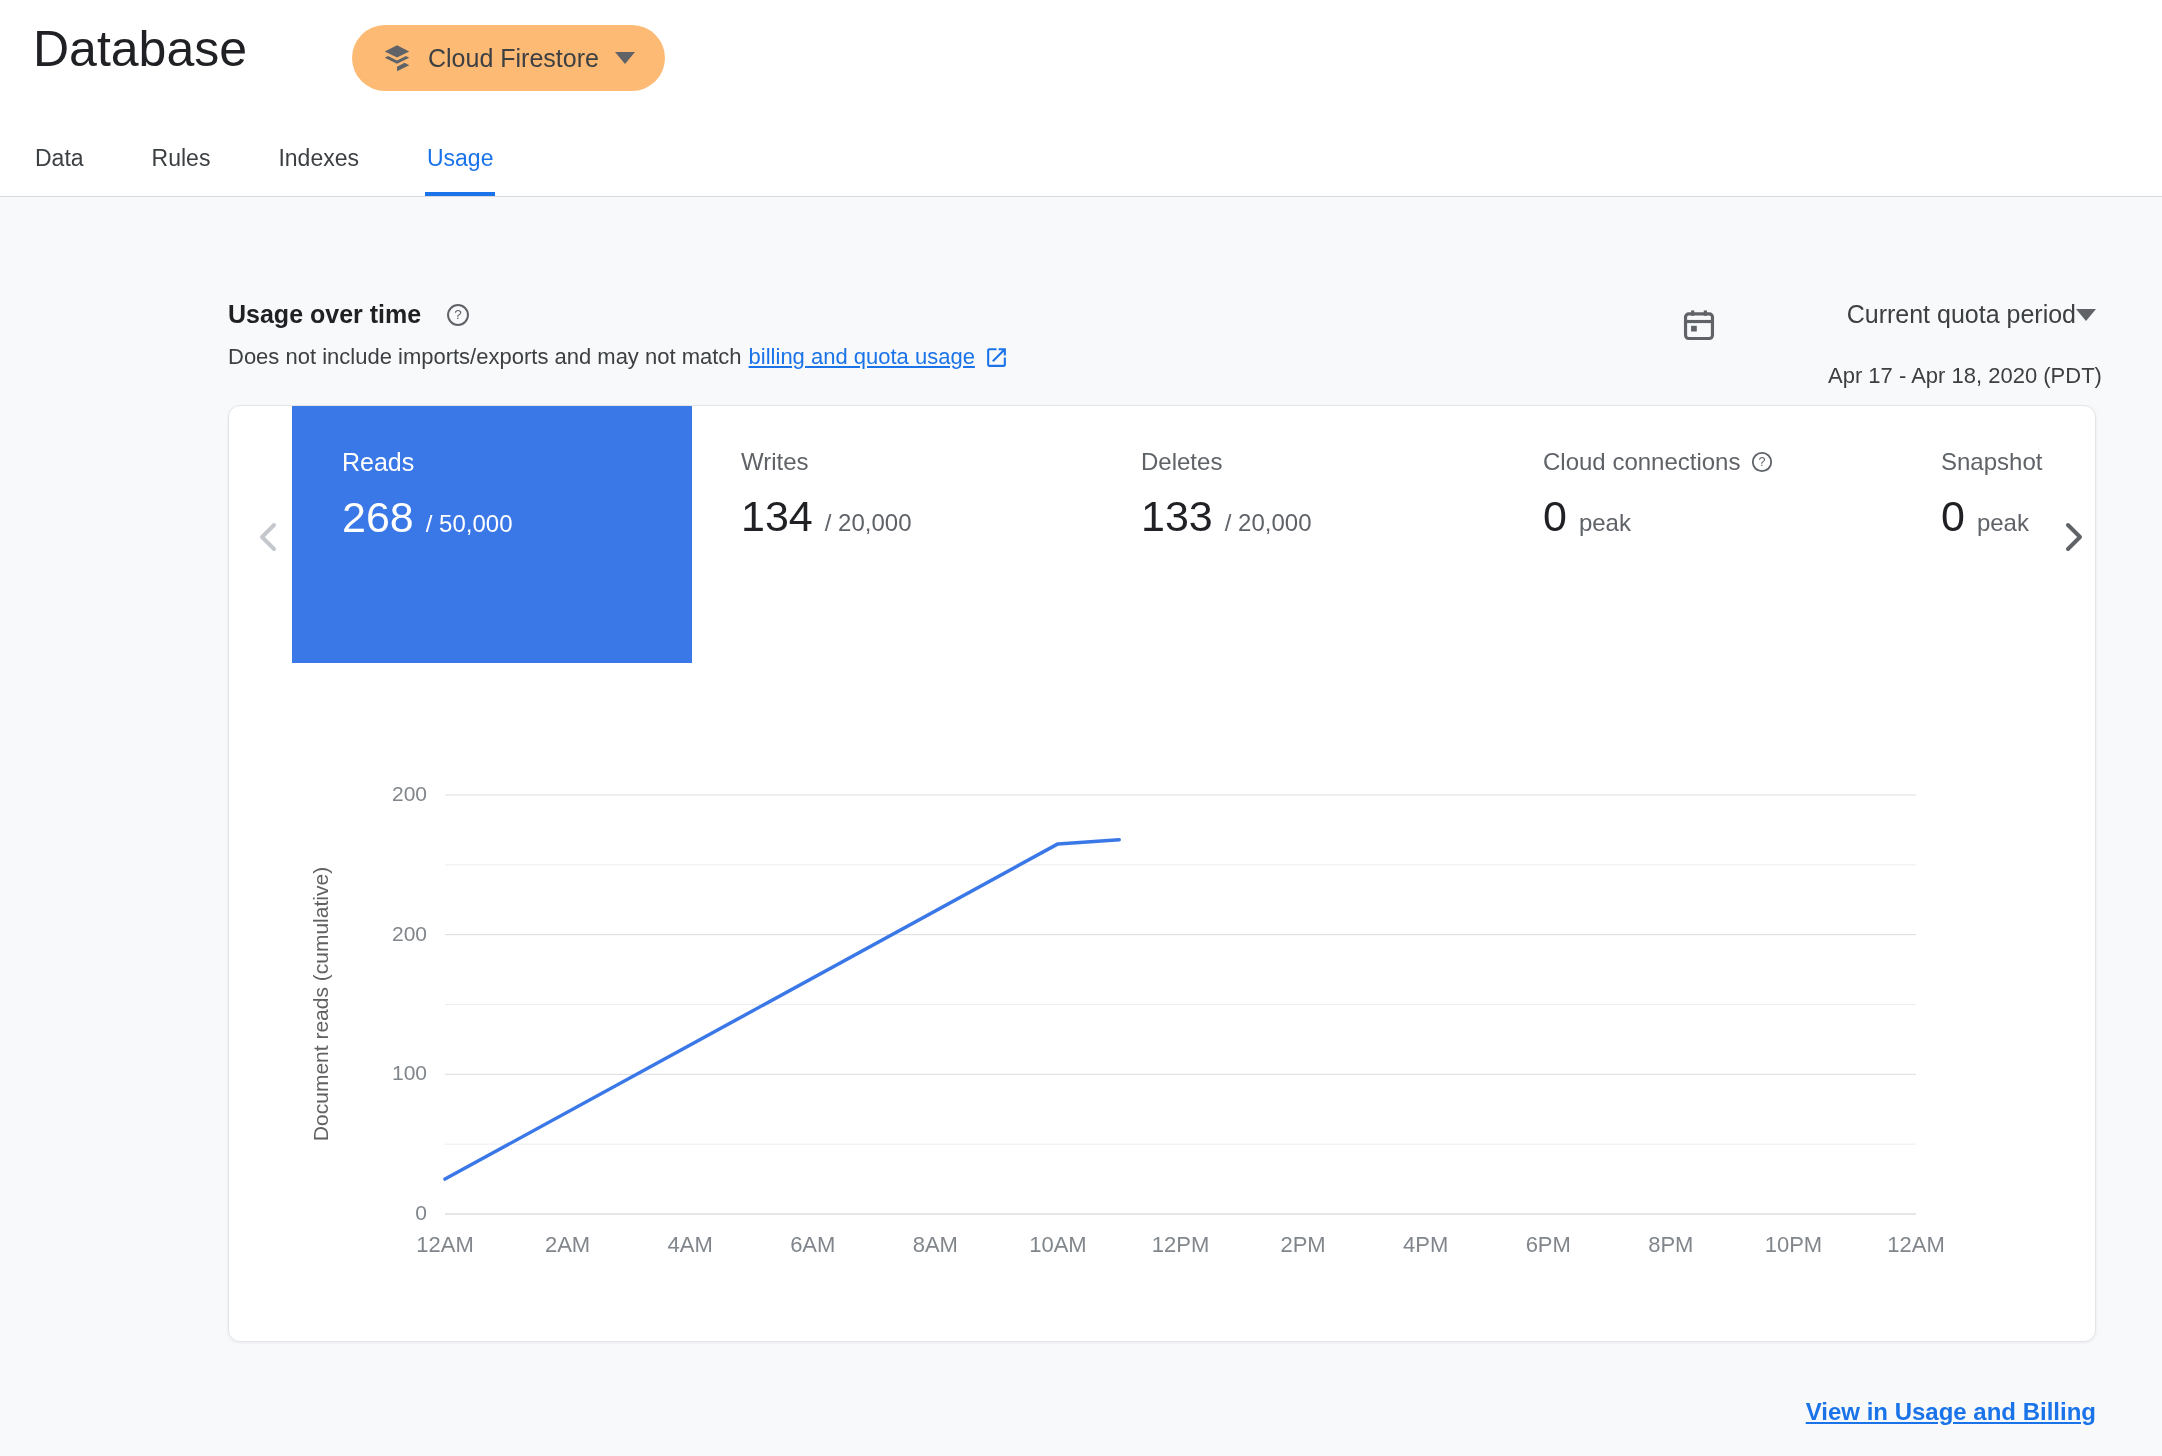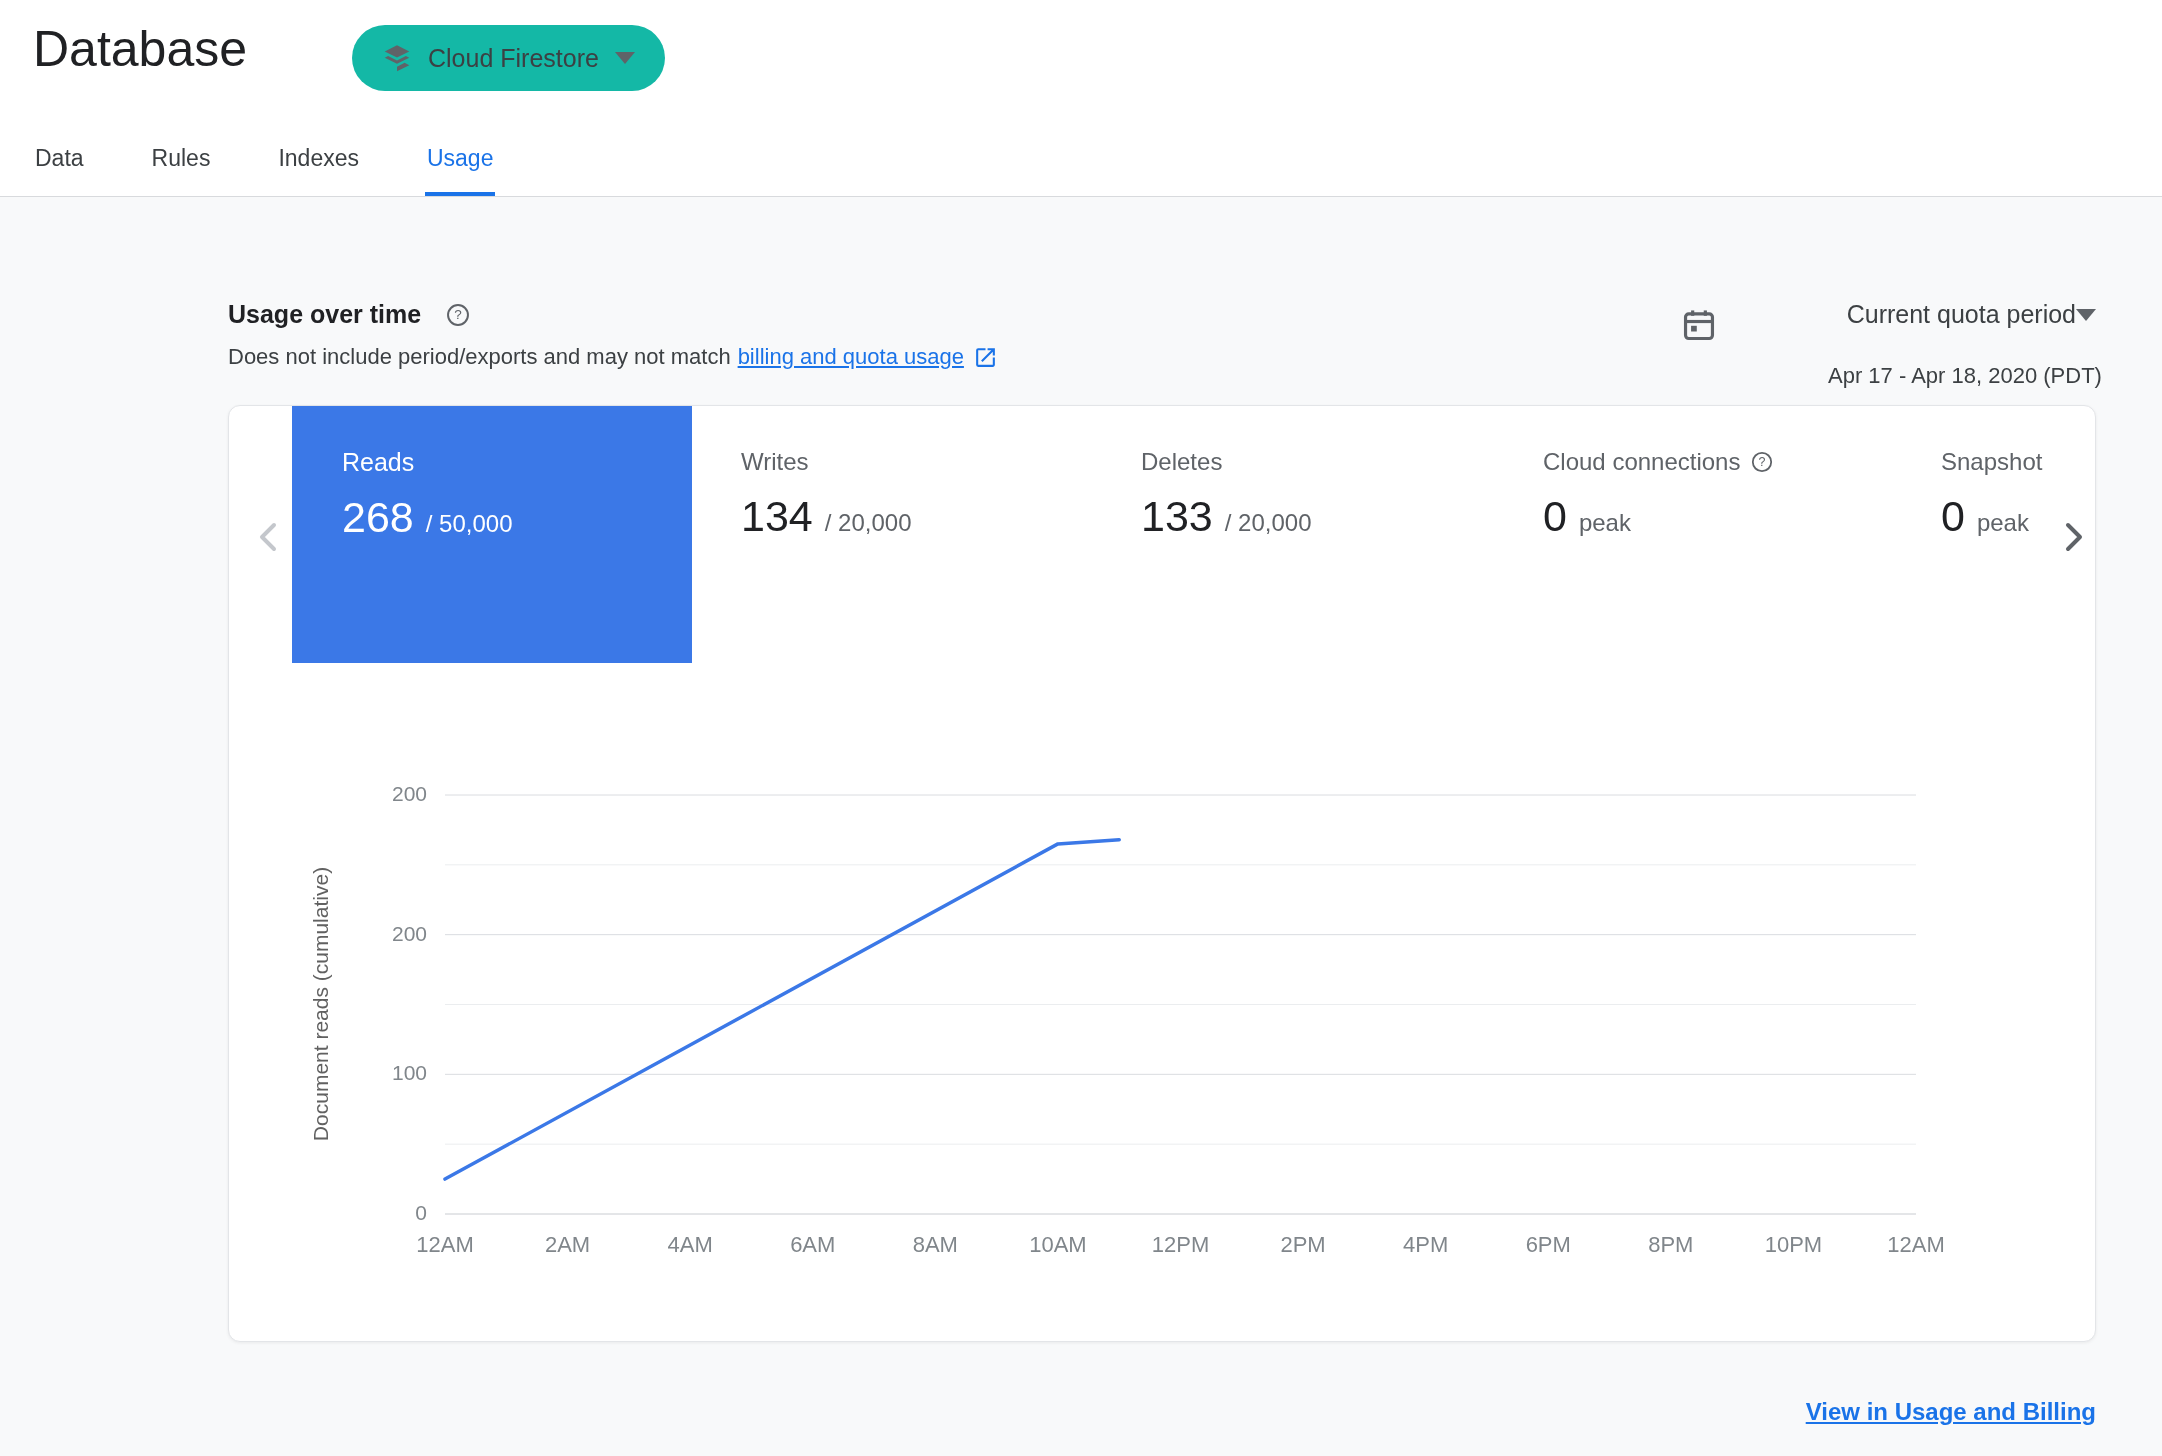--- a/index.html
+++ b/index.html
@@ -5,21 +5,21 @@
   * { box-sizing: border-box; margin: 0; padding: 0; }
   html, body { width: 2162px; height: 1456px; overflow: hidden; }
   body { font-family: "Liberation Sans", sans-serif; background: #fff; }
   #page { position: relative; width: 2162px; height: 1456px; background: #f8f9fa; overflow: hidden; }
 
   .header { position: absolute; top: 0; left: 0; width: 100%; height: 197px;
             background: #fff; border-bottom: 1px solid #d8dadd; }
   .page-title { position: absolute; left: 33px; top: 20px; font-size: 50px;
                 font-weight: 500; color: #202124; }
   .pill { position: absolute; left: 352px; top: 25px; height: 66px; border-radius: 33px;
-          background: #14b8a6; display: flex; align-items: center; gap: 16px;
+          background: #fdba74; display: flex; align-items: center; gap: 16px;
           padding: 0 30px; cursor: pointer; }
   .pill-label { font-size: 25px; color: #3c4043; }
   .caret { width: 0; height: 0; border-left: 10px solid transparent;
            border-right: 10px solid transparent; border-top: 12px solid #5f6368; }
 
   .tabs { position: absolute; left: 33px; bottom: 0; display: flex; gap: 64px; margin-top: 31px; }
   .tab { font-size: 23px; font-weight: 500; color: #3c4043; padding: 0 2px 24px 2px; cursor: pointer; }
   .tab.active { color: #1a73e8; padding-bottom: 20px; border-bottom: 4px solid #1a73e8; }
 
   .section-head { position: absolute; left: 228px; top: 300px; display: flex;
@@ -102,21 +102,21 @@
 
   <div class="section-head">
     <span class="section-heading">Usage over time</span>
     <svg width="26" height="26" viewBox="0 0 24 24">
       <circle cx="12" cy="12" r="9.2" fill="none" stroke="#5f6368" stroke-width="1.8"></circle>
       <text x="12" y="16" text-anchor="middle" font-size="12.5" fill="#5f6368">?</text>
     </svg>
   </div>
 
   <div class="subtitle">
-    <span>Does not include period/exports and may not match</span>
+    <span>Does not include imports/exports and may not match</span>
     <a>billing and quota usage</a>
     <svg class="ext-icon" width="25" height="25" viewBox="0 0 24 24" fill="#1a73e8">
       <path d="M19 19H5V5h7V3H5a2 2 0 0 0-2 2v14a2 2 0 0 0 2 2h14c1.1 0 2-.9 2-2v-7h-2v7zM14 3v2h3.59l-9.83 9.83 1.41 1.41L19 6.41V10h2V3h-7z"></path>
     </svg>
   </div>
 
   <svg class="calendar" width="38" height="38" viewBox="0 0 24 24" fill="none" stroke="#5f6368" stroke-width="2">
     <rect x="3.5" y="5" width="17" height="15.5" rx="2"></rect>
     <line x1="3.5" y1="9.8" x2="20.5" y2="9.8"></line>
     <line x1="8" y1="2.8" x2="8" y2="6.2"></line>

